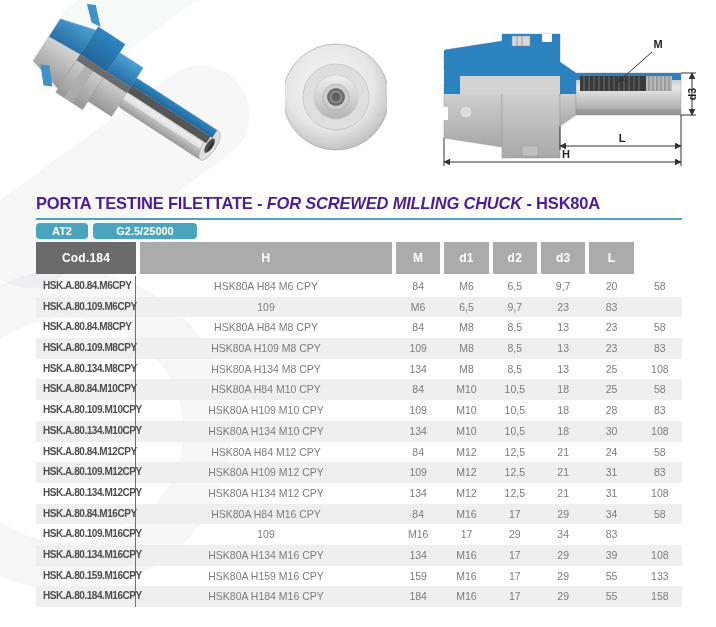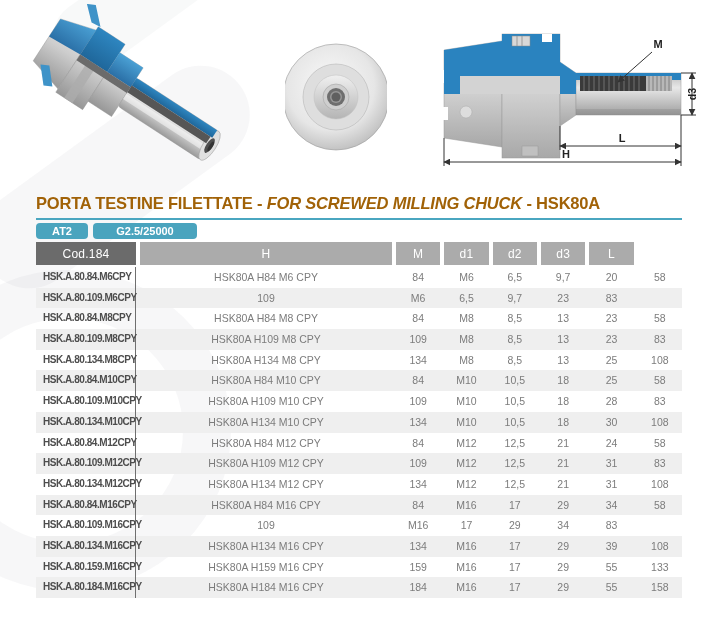--- a/index.html
+++ b/index.html
@@ -18,41 +18,41 @@
   #fig-3d{left:20px;top:4px;}
   #fig-front{left:268px;top:40px;}
   #fig-section{left:426px;top:14px;}
 
   
   .title-block{
     position:absolute;left:36px;top:194px;width:646px;z-index:2;
     border-bottom:2px solid #4aa6c0;padding-bottom:5px;
   }
   .title-block h1{
-    margin:0;font-size:16.5px;font-weight:bold;color:#a16207;
+    margin:0;font-size:16.5px;font-weight:bold;color:#4c1d95;
     letter-spacing:-0.2px;white-space:nowrap;
   }
   .title-italic{font-style:italic;}
 
   
   .badges{position:absolute;left:36px;top:223px;width:646px;display:flex;gap:5px;z-index:2;}
   .badge{
     background:#4aa4be;color:#fff;font-weight:bold;font-size:11px;
     height:16px;line-height:16px;border-radius:4px;text-align:center;
   }
   .badge-at{width:52px;}
   .badge-g{width:104px;}
 
   
   .ptable{position:absolute;left:36px;top:242px;width:646px;z-index:2;}
   .grid-cols{display:grid;grid-template-columns:100px 252px repeat(6,1fr);column-gap:4px;}
   .thead{margin-bottom:2px;}
   .hcell{
-    background:#ababab;color:#ffffff;font-weight:normal;font-size:12px;
-    height:23px;display:flex;align-items:center;justify-content:center;letter-spacing:0.2px;
+    background:#ababab;color:#ffffff;font-weight:bold;font-size:12px;
+    height:32px;display:flex;align-items:center;justify-content:center;letter-spacing:0.2px;
   }
   .hcell.first{background:#6b6b6b;}
   .trow{height:20.7px;line-height:20.7px;font-size:10.5px;color:#7c7c7c;}
   .trow:nth-child(even){background:#efefef;}
   .trow .cell{text-align:center;white-space:nowrap;}
   .trow .c0{
     text-align:left;padding-left:7px;font-weight:bold;color:#4d4d4d;
     font-size:10px;letter-spacing:-0.45px;border-right:1px solid #6f6f6f;
   }
   text{font-family:"Liberation Sans", sans-serif;}

